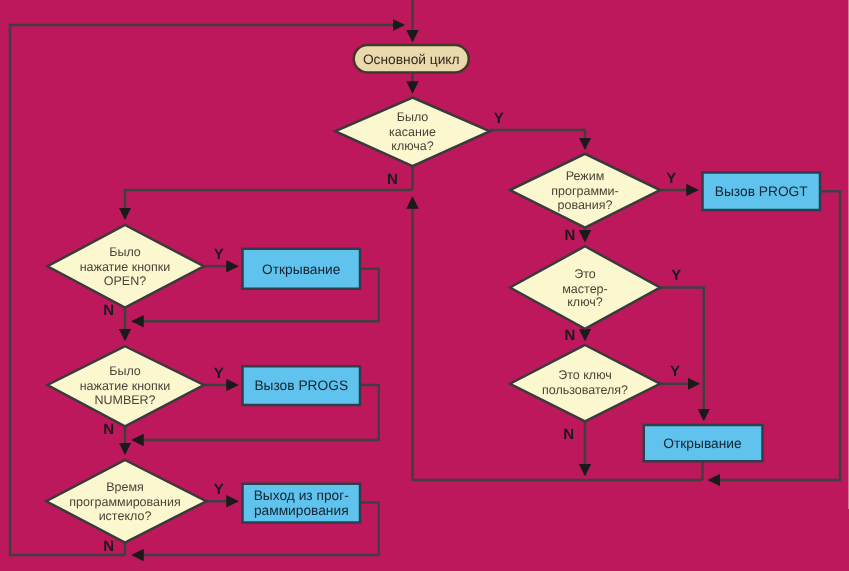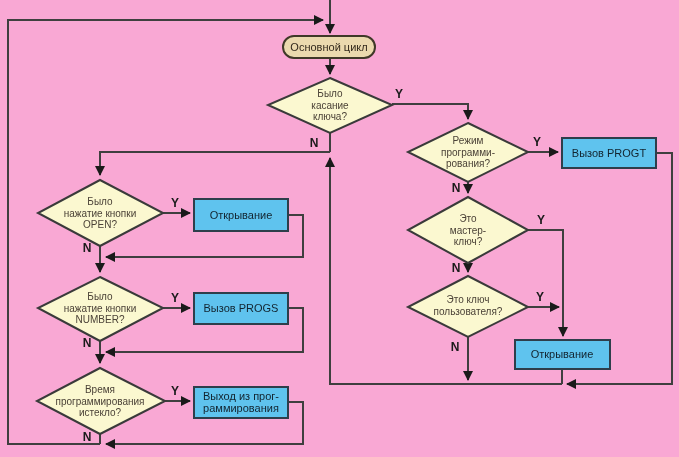--- a/index.html
+++ b/index.html
@@ -1,19 +1,19 @@
 <!DOCTYPE html>
 <html><head>
 <meta charset="utf-8">
 <style>
   html, body { margin: 0; padding: 0; background: #ffffff; }
   .stage {
     position: relative;
     width: 679px; height: 457px;
-    background: #f9a8d4;
+    background: #be185d;
     font-family: "Liberation Sans", sans-serif;
     overflow: hidden;
   }
   svg { display: block; }
   .edge { stroke: #3f3f3f; stroke-width: 2; fill: none; }
   .decision-shape   { stroke: #3a3a3a; stroke-width: 2; }
   .process-shape    { stroke: #2e3e4b; stroke-width: 2; }
   .terminator-shape { stroke: #403828; stroke-width: 2; }
   .dtext { font-family: "Liberation Sans", sans-serif; font-size: 10px;  fill: #4b4237; text-anchor: middle; }
   .btext { font-family: "Liberation Sans", sans-serif; font-size: 11px;  fill: #12242f; text-anchor: middle; }

